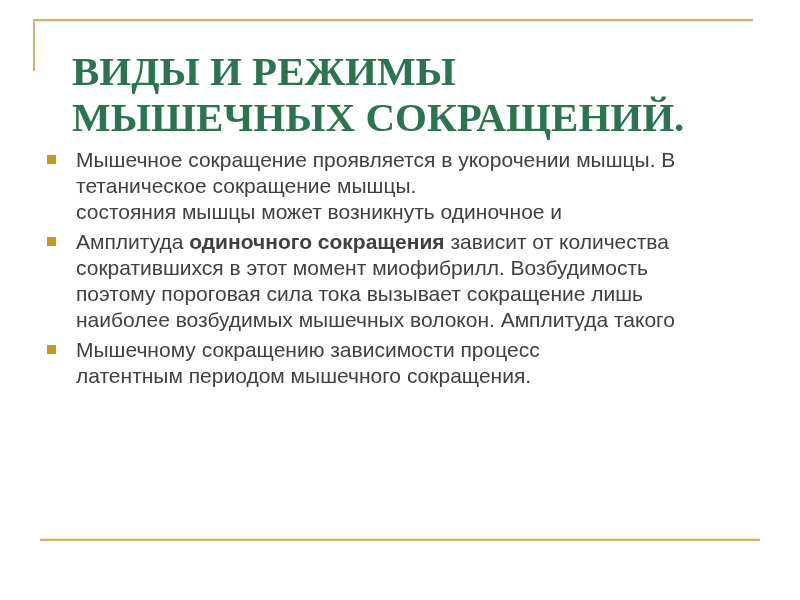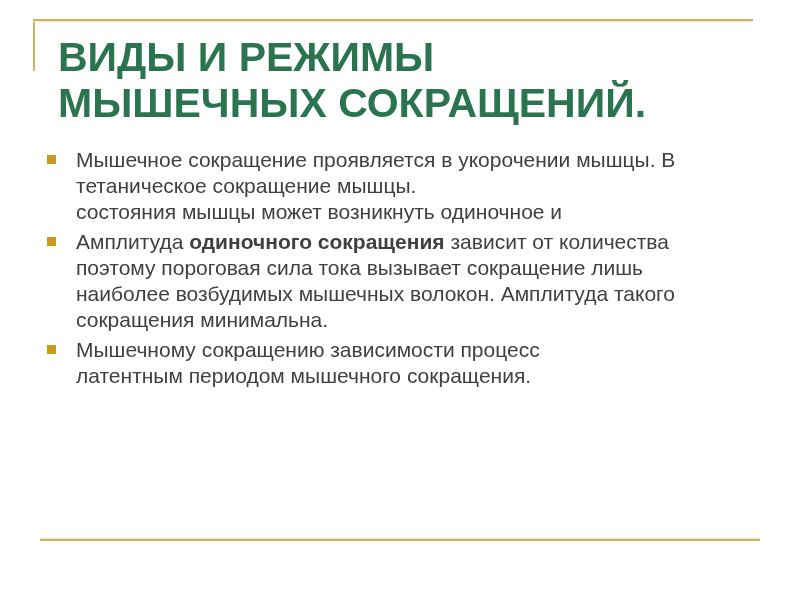--- a/index.html
+++ b/index.html
@@ -13,22 +13,22 @@
   }
   .rule-top{
     position:absolute; left:33px; top:19px; width:720px; height:2px;
     background:var(--gold); border-bottom:1px solid var(--gold-light);
   }
   .rule-v{
     position:absolute; left:33px; top:19px; width:2px; height:52px;
     background:var(--gold);
   }
   .title{
-    position:absolute; left:56px; top:32px; margin:2px; width:700px;
-    font-family:Liberation Sans, sans-serif; font-weight:bold;
+    position:absolute; left:56px; top:32px; margin:16px; width:700px;
+    font-family:Liberation Serif, serif; font-weight:bold;
     font-size:41px; line-height:46px; color:var(--green);
     white-space:pre-line;
   }
   .bullets{
     position:absolute; left:47px; top:147px; width:715px;
     color:var(--body); font-size:21px; line-height:26px;
   }
   .bullet-item{display:flex; margin-bottom:4px;}
   .marker{
     flex:0 0 auto; width:9px; height:9px; background:var(--bullet);
@@ -56,23 +56,23 @@
         <div class="bullet-text">
           <div class="line"><span>Мышечное сокращение проявляется в укорочении мышцы. В</span></div>
           <div class="line"><span>тетаническое сокращение мышцы.</span></div>
           <div class="line"><span>состояния мышцы может возникнуть одиночное и</span></div>
         </div>
       </div>
       <div class="bullet-item">
         <span class="marker"></span>
         <div class="bullet-text">
           <div class="line"><span>Амплитуда </span><span class="bold">одиночного сокращения</span><span> зависит от количества</span></div>
+          <div class="line"><span>сократившихся в этот момент миофибрилл. Возбудимость</span></div>
           <div class="line"><span>поэтому пороговая сила тока вызывает сокращение лишь</span></div>
           <div class="line"><span>наиболее возбудимых мышечных волокон. Амплитуда такого</span></div>
-          <div class="line"><span>сокращения минимальна.</span></div>
         </div>
       </div>
       <div class="bullet-item">
         <span class="marker"></span>
         <div class="bullet-text">
           <div class="line"><span>Мышечному сокращению зависимости процесс</span></div>
           <div class="line"><span>латентным периодом мышечного сокращения.</span></div>
         </div>
       </div>
     </div>

